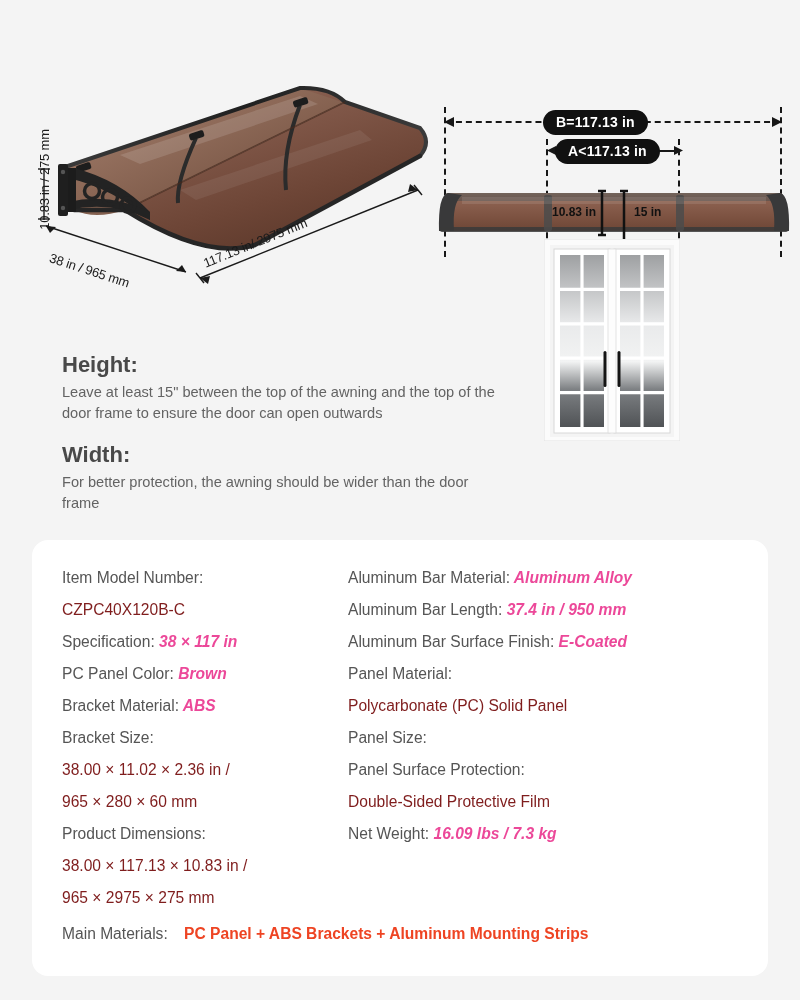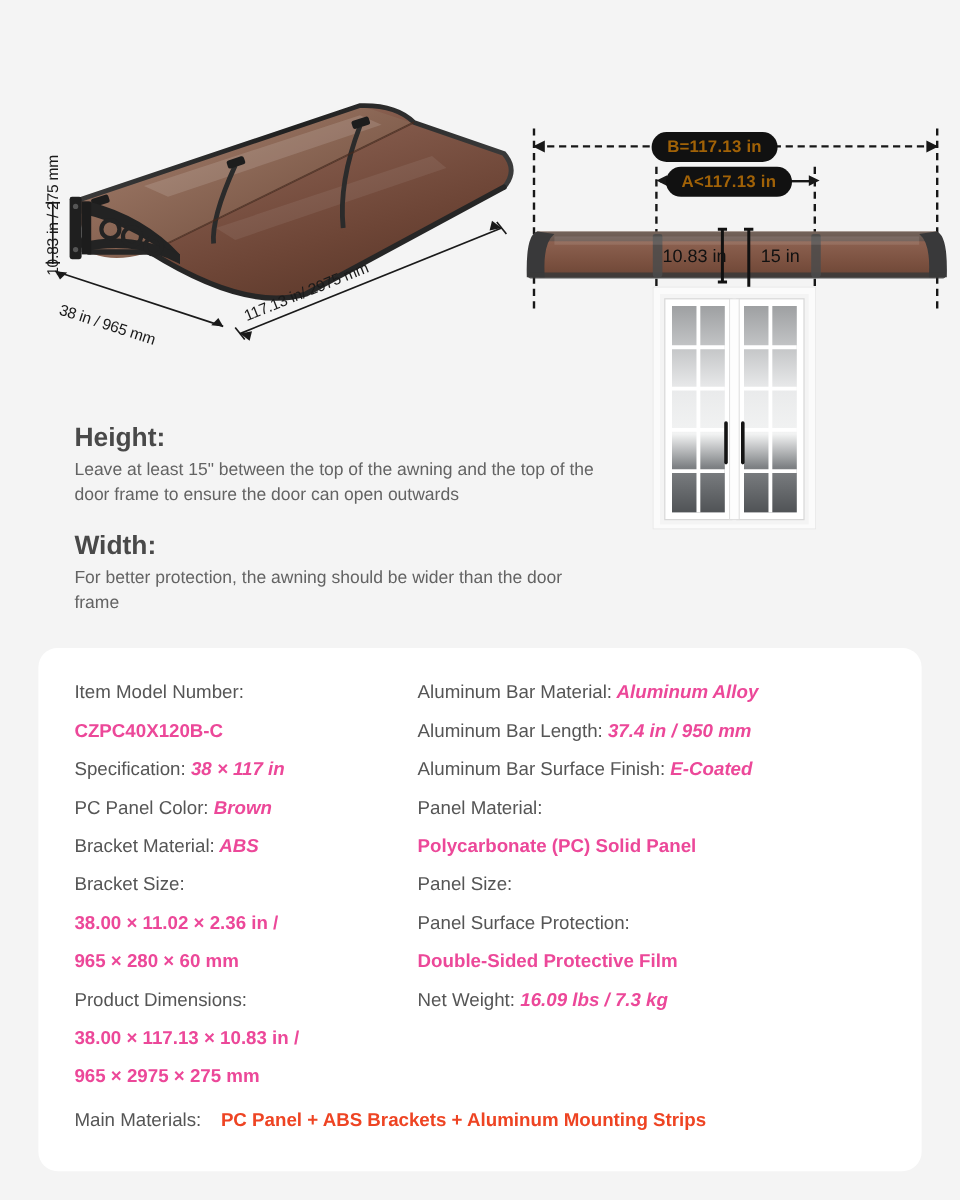--- a/index.html
+++ b/index.html
@@ -45,34 +45,34 @@
   .arrowline {
     position: absolute;
     height: 0;
     border-top: 2px dashed #171717;
   }
   .solidline { position: absolute; height: 0; border-top: 2px solid #171717; }
 
   .pill {
     position: absolute;
     background: #111;
-    color: #a16207;
+    color: #ffffff;
     border-radius: 13px;
     font-size: 14px;
     font-weight: 700;
     padding: 4px 13px 5px 13px;
     white-space: nowrap;
     letter-spacing: 0.2px;
     z-index: 6;
   }
 
   .inline-dim {
     position: absolute;
-    font-size: 15px;
-    font-weight: 400;
+    font-size: 12px;
+    font-weight: 700;
     color: #111;
     white-space: nowrap;
     z-index: 6;
   }
 
   
   #notes { position: absolute; left: 62px; top: 352px; width: 470px; }
   .note-head {
     font-size: 22px;
     font-weight: 700;
@@ -105,21 +105,21 @@
   .spec-col.left { width: 308px; }
   .spec-col.right { width: 428px; padding-left: 8px; }
 
   .spec-line {
     font-size: 15.6px;
     line-height: 32px;
     color: #555;
     white-space: nowrap;
   }
   .spec-line .v { color: #ec4899; font-weight: 700; font-style: italic; }
-  .spec-line.val { color: #ec4899; font-weight: 700; }
+  .spec-line.val { color: #7f1d1d; font-weight: 400; }
 
   #main-materials {
     position: absolute;
     left: 30px; bottom: 28px;
     font-size: 15.6px;
     line-height: 28px;
     color: #555;
     white-space: nowrap;
   }
   #main-materials .v { color: #ee4423; font-weight: 700; margin-left: 12px; }

